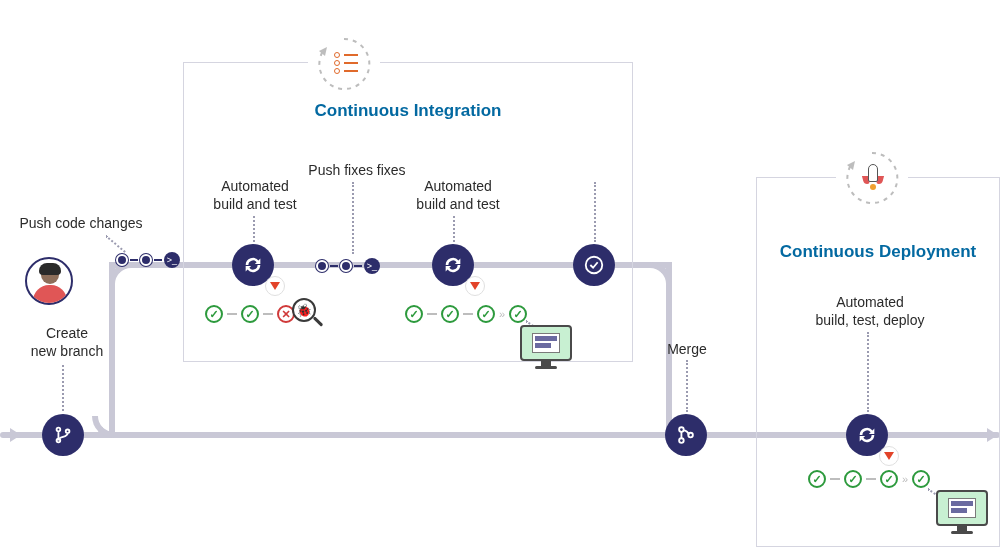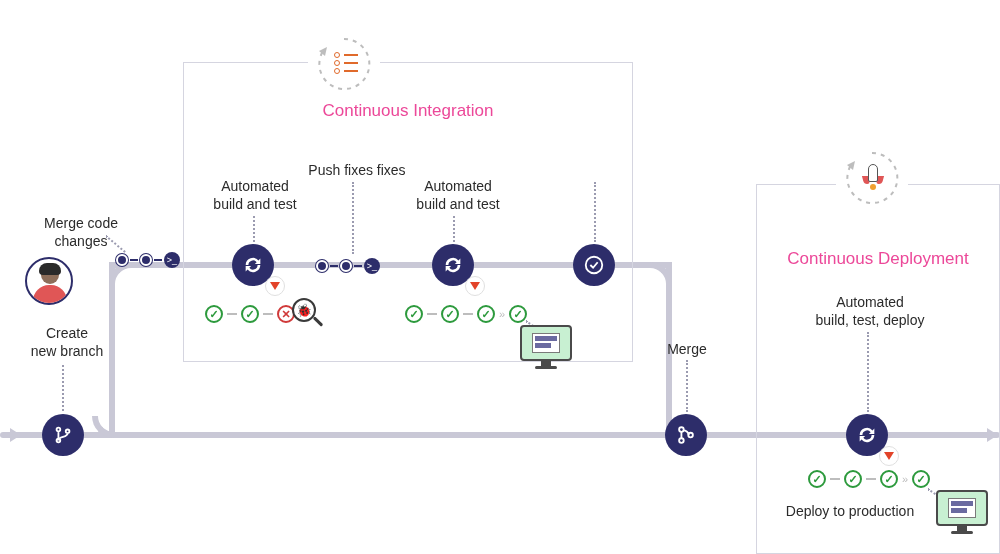--- a/index.html
+++ b/index.html
@@ -87,22 +87,22 @@
   }
   
   .phase-box {
     position: absolute;
     border: 1px solid #d5d5e0;
     background: transparent;
   }
   .phase-title {
     position: absolute;
     font-size: 17px;
-    font-weight: 400;
-    color: #ec4899;
+    font-weight: 700;
+    color: #0369a1;
     text-align: center;
     width: 100%;
   }
   .phase-icon-wrap {
     position: absolute;
     width: 72px; height: 72px;
     background: #fff;
     display: flex; align-items: center; justify-content: center;
   }
   
@@ -303,21 +303,21 @@
           <div class="dot"></div>
           <div class="line"></div>
         </div>
       <div class="row">
           <div class="dot"></div>
           <div class="line"></div>
         </div>
     </div>
   </div>
 
-  <div class="phase-box" style="top:184px; left:756px; width:244px; height:370px;">
+  <div class="phase-box" style="top:177px; left:756px; width:244px; height:370px;">
     <div class="phase-title" style="top:64px;">Continuous Deployment</div>
   </div>
   <div class="phase-icon-wrap" style="top:142px; left:836px;">
     <div class="refresh-arc">
       <svg viewBox="0 0 62 62">
           <path d="M31 6 A25 25 0 1 1 10 18" fill="none" stroke="#bdbdbd" stroke-width="2" stroke-dasharray="4 5"></path>
           <polygon points="6,18 14,14 12,23" fill="#bdbdbd"></polygon>
         </svg>
     </div>
     <div class="rocket" style="position:absolute; top:22px; left:26px;">
@@ -343,21 +343,21 @@
 new branch</div>
   <div class="dotted-v" style="top:365px; left:62px; height:46px;"></div>
 
   <div class="commit-chain" style="top:252px; left:116px;">
     <div class="commit-dot"></div>
       <div class="commit-link"></div>
       <div class="commit-dot"></div>
     <div class="commit-link"></div>
       <div class="terminal-dot">&gt;_</div>
   </div>
-  <div class="label" style="top:215px; left:16px; width:130px;">Merge code changes</div>
+  <div class="label" style="top:215px; left:16px; width:130px;">Push code changes</div>
   <div class="dotted-diag" style="top:235px; left:106px; width:25px; transform:rotate(40deg);"></div>
 
   <div class="node" style="top:244px; left:232px;">
     <svg viewBox="0 0 24 24">
         <path d="M4 12a8 8 0 0 1 14-5l2-2v6h-6l2-2a5 5 0 0 0-9 3m13 0a8 8 0 0 1-14 5l-2 2v-6h6l-2 2a5 5 0 0 0 9-3" fill="#fff"></path>
       </svg>
   </div>
   <div class="gitlab-badge" style="top:276px; left:265px;">
       <div class="tanuki"></div>
     </div>
@@ -458,21 +458,20 @@
     <div class="tick">✓</div>
     <div class="tick-connector"></div>
     <div class="tick">✓</div>
     <div class="tick-connector"></div>
     <div class="tick">✓</div>
     <div class="tick-chevron">»</div>
     <div class="tick">✓</div>
   </div>
   <div class="dotted-diag" style="top:488px; left:928px; width:28px; transform:rotate(35deg);"></div>
 
-  <div class="label" style="top:503px; left:770px; width:160px;">Deploy to production</div>
   <div class="monitor" style="top:490px; left:936px;">
     <div class="screen">
         <div class="window">
           <div class="bar"></div>
           <div class="bar" style="width:60%;"></div>
         </div>
       </div>
     <div class="stand"></div>
       <div class="base"></div>
   </div>

